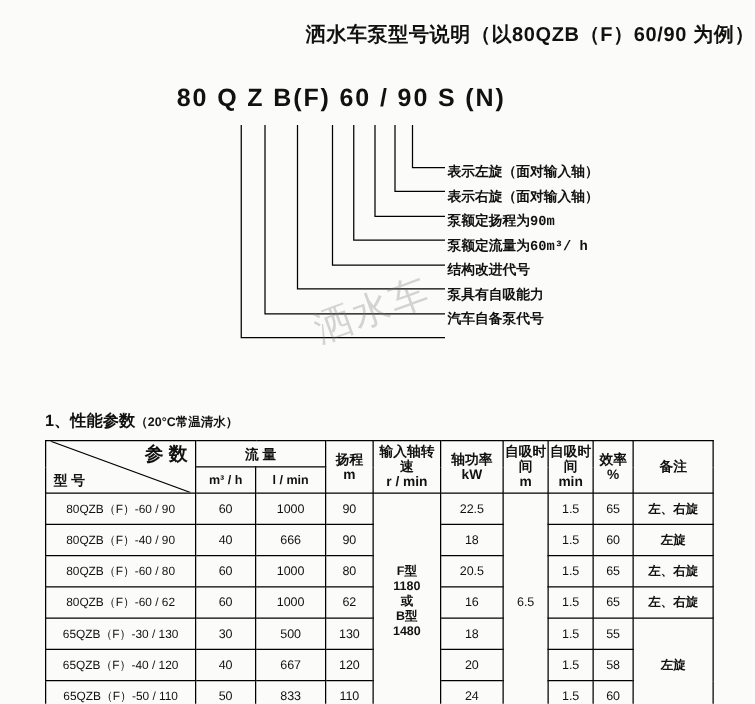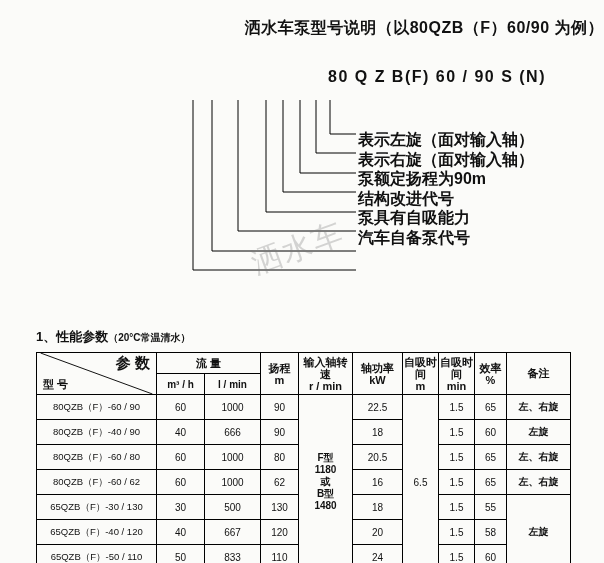--- a/index.html
+++ b/index.html
@@ -14,36 +14,37 @@
   
   .title{
     position:absolute;left:0;top:18px;width:604px;
     text-align:right;
     font-size:16px;font-weight:bold;
     letter-spacing:0.5px;
   }
   
   .code{
     position:absolute;left:0;top:68px;width:546px;
-    text-align:right;
-    font-size:16px;font-weight:bold;
+    text-align:center;
+    font-size:20px;font-weight:bold;
     letter-spacing:1.5px;
   }
   
   .leaders{
     position:absolute;left:0;top:92px;width:604px;height:200px;
   }
   .leaders svg{display:block;}
   .labels{
     position:absolute;left:358px;top:130px;width:240px;
   }
   .labels .lab{
-    font-size:16px;font-weight:bold;
+    font-size:11px;font-weight:bold;
     height:19.5px;line-height:19.5px;
     white-space:nowrap;
+    font-family:Liberation Mono, monospace;
   }
   
   .watermark{
     position:absolute;left:250px;top:228px;
     font-size:30px;color:rgba(120,120,120,0.30);
     font-family:"DejaVu Serif","Liberation Serif",serif;
     transform:rotate(-20deg);
     letter-spacing:2px;
     pointer-events:none;
   }
@@ -104,20 +105,21 @@
       <path d="M212 8 L212 159 L356 159"></path>
       <path d="M193 8 L193 178 L356 178"></path>
     </g>
   </svg>
 </div>
 
 <div class="labels">
   <div class="lab">表示左旋（面对输入轴）</div>
   <div class="lab">表示右旋（面对输入轴）</div>
   <div class="lab">泵额定扬程为90m</div>
+  <div class="lab">泵额定流量为60m³/ h</div>
   <div class="lab">结构改进代号</div>
   <div class="lab">泵具有自吸能力</div>
   <div class="lab">汽车自备泵代号</div>
 </div>
 
 <div class="watermark">洒水车</div>
 
 <div class="sec">
   <span>1、</span><span>性能参数</span><span class="note">（20°C常温清水）</span>
 </div>

